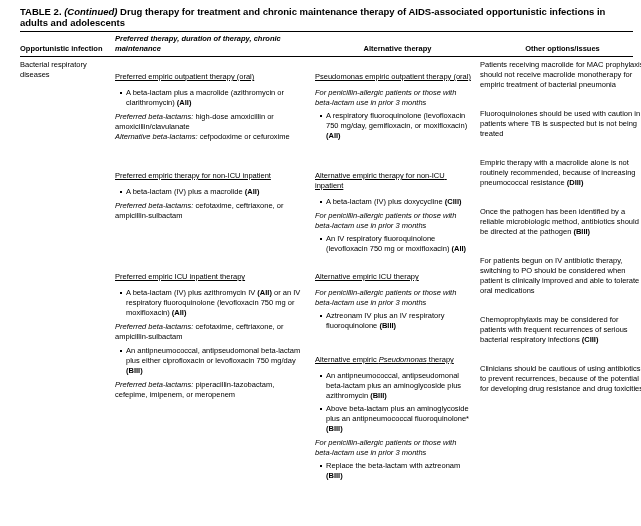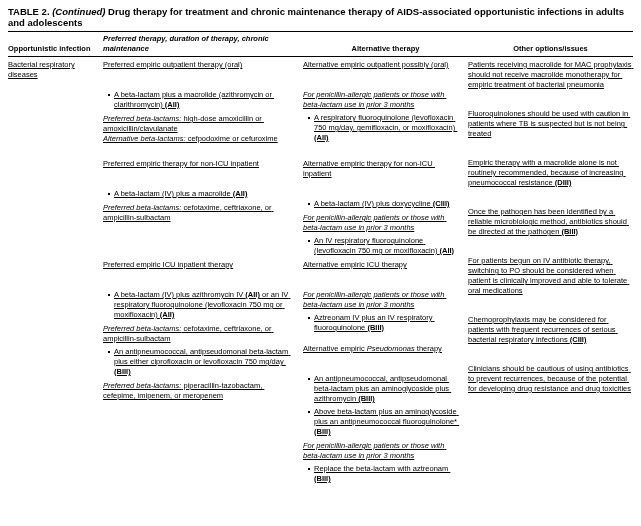--- a/index.html
+++ b/index.html
@@ -1,21 +1,21 @@
 <!DOCTYPE html>
 <html><head>
 <meta charset="utf-8">
 <style>
   html, body { margin: 0; padding: 0; background: #fff; }
   .page {
     position: relative;
     width: 641px;
     height: 526px;
     box-sizing: border-box;
-    padding: 6px 8px 0 8px;
+    padding: 6px 8px 0 20px;
     background: #fff;
     color: #000;
     font-family: "Liberation Sans", sans-serif;
     font-size: 7.5px;
     line-height: 10px;
     overflow: hidden;
     -webkit-font-smoothing: antialiased;
   }
   
   .title {
@@ -39,34 +39,33 @@
   .th { font-weight: bold; }
   .th.c2wrap { max-width: 175px; font-style: italic; }
   .th.center { text-align: center; }
 
   
   .tbody {
     display: grid;
     grid-template-columns: 95px 200px 165px 165px;
     grid-template-rows: minmax(99px, auto) minmax(101px, auto) minmax(83px, auto) minmax(140px, auto) auto;
     padding-top: 3px;
-    text-decoration: underline;
   }
   .cell { box-sizing: border-box; }
   .c-infection { grid-column: 1; grid-row: 1 / span 5; padding-right: 10px; }
   .c-other { grid-column: 4; grid-row: 1 / span 5; padding-right: 0; }
   .col2 { grid-column: 2; padding-right: 8px; }
   .col3 { grid-column: 3; padding-right: 8px; }
   .r1 { grid-row: 1; } .r2 { grid-row: 2; } .r3 { grid-row: 3; } .r4 { grid-row: 4; } .r5 { grid-row: 5; }
 
   
   .para { margin: 4px 0 0 0; white-space: pre-wrap; }
-  .para:first-child { margin-top: 0; }
+  .para:first-child { margin-top: 12px; }
   .para.heading { text-decoration: underline; }
-  .para.heading + .para { margin-top: 20px; }
+  .para.heading + .para { margin-top: 6px; }
   .para.note { font-style: italic; margin-top: 4px; }
   .para.bullet { position: relative; padding-left: 11px; margin-top: 3px; }
   .para.bullet::before {
     content: "";
     position: absolute;
     left: 4.5px;
     top: 3.8px;
     width: 2.6px;
     height: 2.6px;
     background: #000;
@@ -94,21 +93,21 @@
   <div class="tbody">
     <div class="cell c-infection">Bacterial respiratory diseases</div>
 
     <div class="cell col2 r1">
         <div class="para heading"><span>Preferred empiric outpatient therapy (oral)</span></div>
         <div class="para bullet"><span>A beta-lactam plus a macrolide (azithromycin or clarithromycin) </span><span class="run-b">(AII)</span></div>
         <div class="para plain"><span class="run-i">Preferred beta-lactams:</span><span> high-dose amoxicillin or amoxicillin/clavulanate
 </span><span class="run-i">Alternative beta-lactams:</span><span> cefpodoxime or cefuroxime</span></div>
       </div>
     <div class="cell col3 r1">
-        <div class="para heading"><span>Alternative empiric outpatient possibly (oral)</span></div>
+        <div class="para heading"><span>Pseudomonas empiric outpatient therapy (oral)</span></div>
         <div class="para note"><span>For penicillin-allergic patients or those with beta-lactam use in prior 3 months</span></div>
         <div class="para bullet"><span>A respiratory fluoroquinolone (levofloxacin 750 mg/day, gemifloxacin, or moxifloxacin) </span><span class="run-b">(AII)</span></div>
       </div>
 
     <div class="cell col2 r2">
         <div class="para heading"><span>Preferred empiric therapy for non-ICU inpatient</span></div>
         <div class="para bullet"><span>A beta-lactam (IV) plus a macrolide </span><span class="run-b">(AII)</span></div>
         <div class="para plain"><span class="run-i">Preferred beta-lactams:</span><span> cefotaxime, ceftriaxone, or ampicillin-sulbactam</span></div>
       </div>
     <div class="cell col3 r2">

